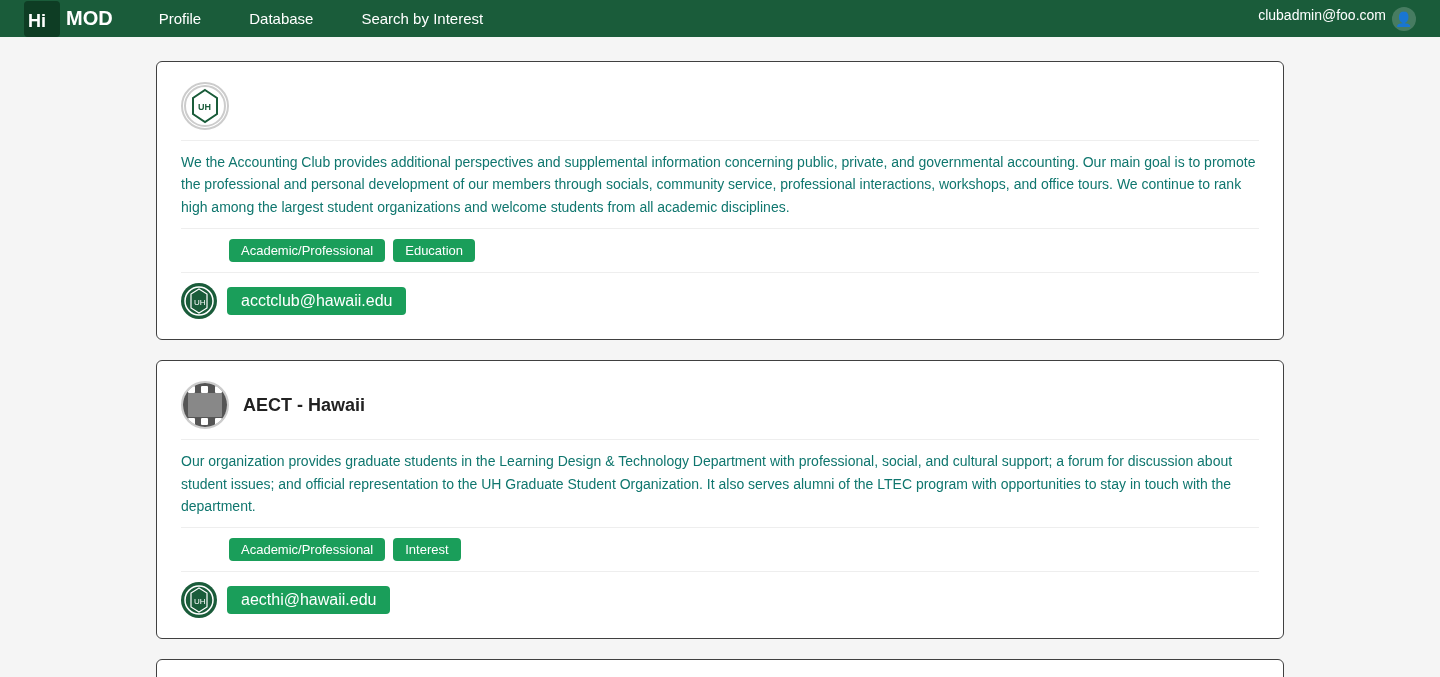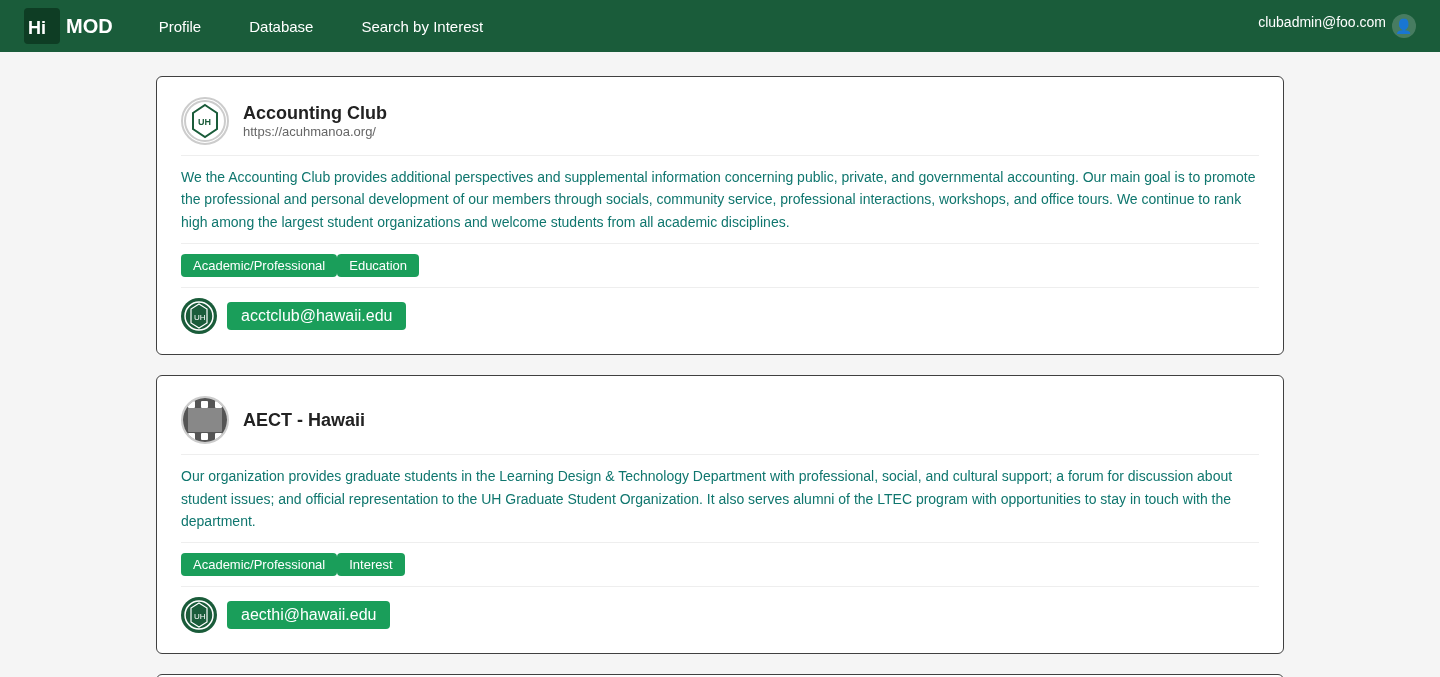--- a/index.html
+++ b/index.html
@@ -4,21 +4,21 @@
   <style>
     * { box-sizing: border-box; margin: 0; padding: 0; }
     body { font-family: Arial, sans-serif; background: #f5f5f5; color: #333; }
 
     
     nav {
       background: #1a5c3a;
       display: flex;
       align-items: center;
       padding: 0 24px;
-      height: 52px;
+      height: 37px;
       position: sticky;
       top: 0;
       z-index: 100;
     }
     .nav-logo {
       display: flex;
       align-items: center;
       color: #fff;
       font-weight: bold;
       font-size: 20px;
@@ -116,21 +116,23 @@
     }
     .card-description {
       font-size: 14px;
       line-height: 1.6;
       color: #0f766e;
       margin-bottom: 10px;
     }
     .tags {
       display: flex;
       flex-wrap: wrap;
+      gap: 8px;
       margin-bottom: 10px;
+      margin-left: 48px;
     }
     .tag {
       background: #1a9e5a;
       color: #fff;
       border-radius: 4px;
       padding: 4px 12px;
       font-size: 13px;
       font-weight: 500;
     }
     .contact-row {
@@ -218,24 +220,20 @@
 
   <div class="card">
     <div class="card-header">
       <div class="club-logo">
         <svg viewBox="0 0 44 44" xmlns="http://www.w3.org/2000/svg">
           <circle cx="22" cy="22" r="20" fill="none" stroke="#ccc" stroke-width="2"></circle>
           <path d="M22 6 L34 14 L34 30 L22 38 L10 30 L10 14 Z" fill="none" stroke="#1a5c3a" stroke-width="2"></path>
           <text x="15" y="26" font-size="9" fill="#1a5c3a" font-family="Arial" font-weight="bold">UH</text>
         </svg>
       </div>
-      <div class="card-title-group">
-        <span class="card-title">Accounting Club</span>
-        <span class="card-url">https://acuhmanoa.org/</span>
-      </div>
     </div>
     <hr class="card-divider">
     <p class="card-description">We the Accounting Club provides additional perspectives and supplemental information concerning public, private, and governmental accounting. Our main goal is to promote the professional and personal development of our members through socials, community service, professional interactions, workshops, and office tours. We continue to rank high among the largest student organizations and welcome students from all academic disciplines.</p>
     <hr class="card-divider">
     <div class="tags">
       <span class="tag">Academic/Professional</span>
       <span class="tag">Education</span>
     </div>
     <hr class="card-divider">
     <div class="contact-row">

